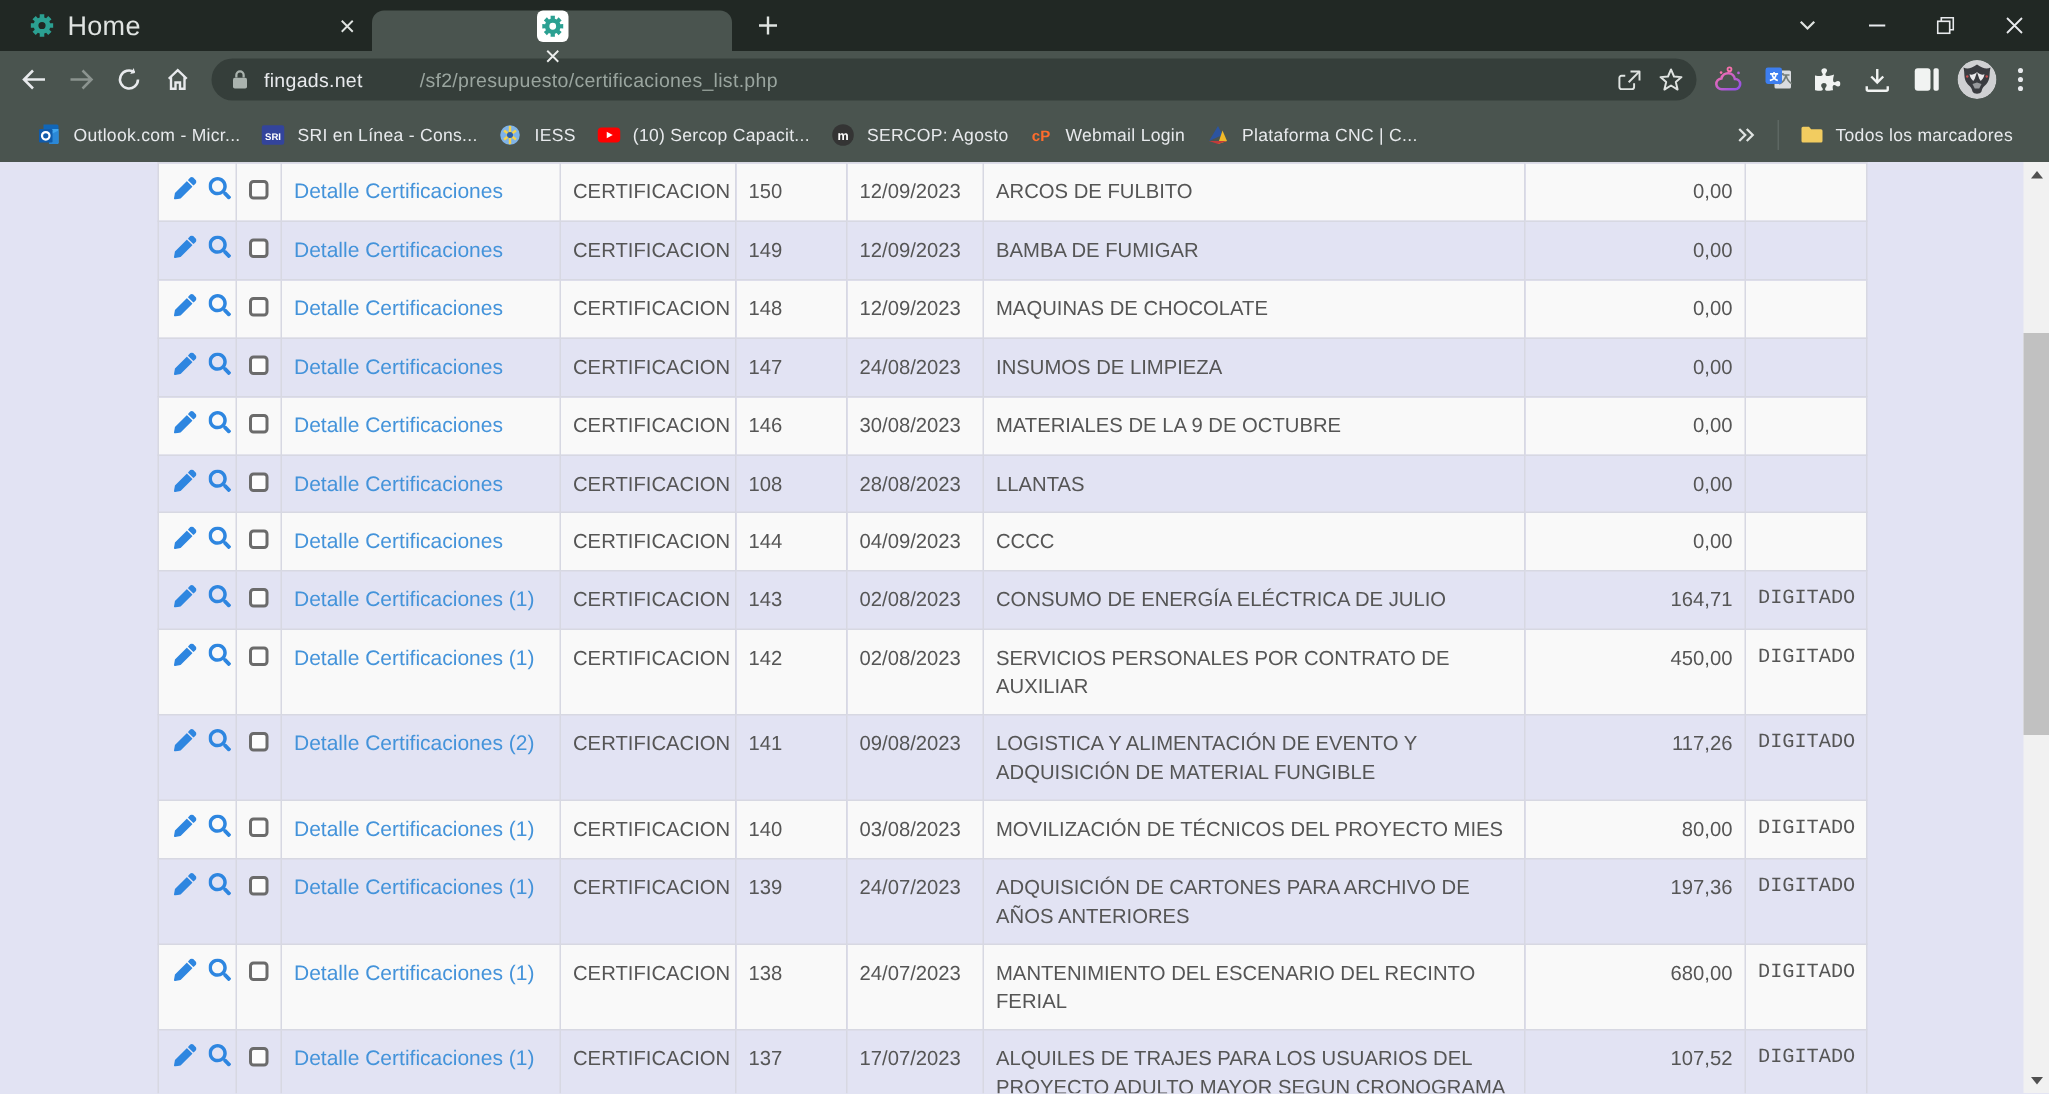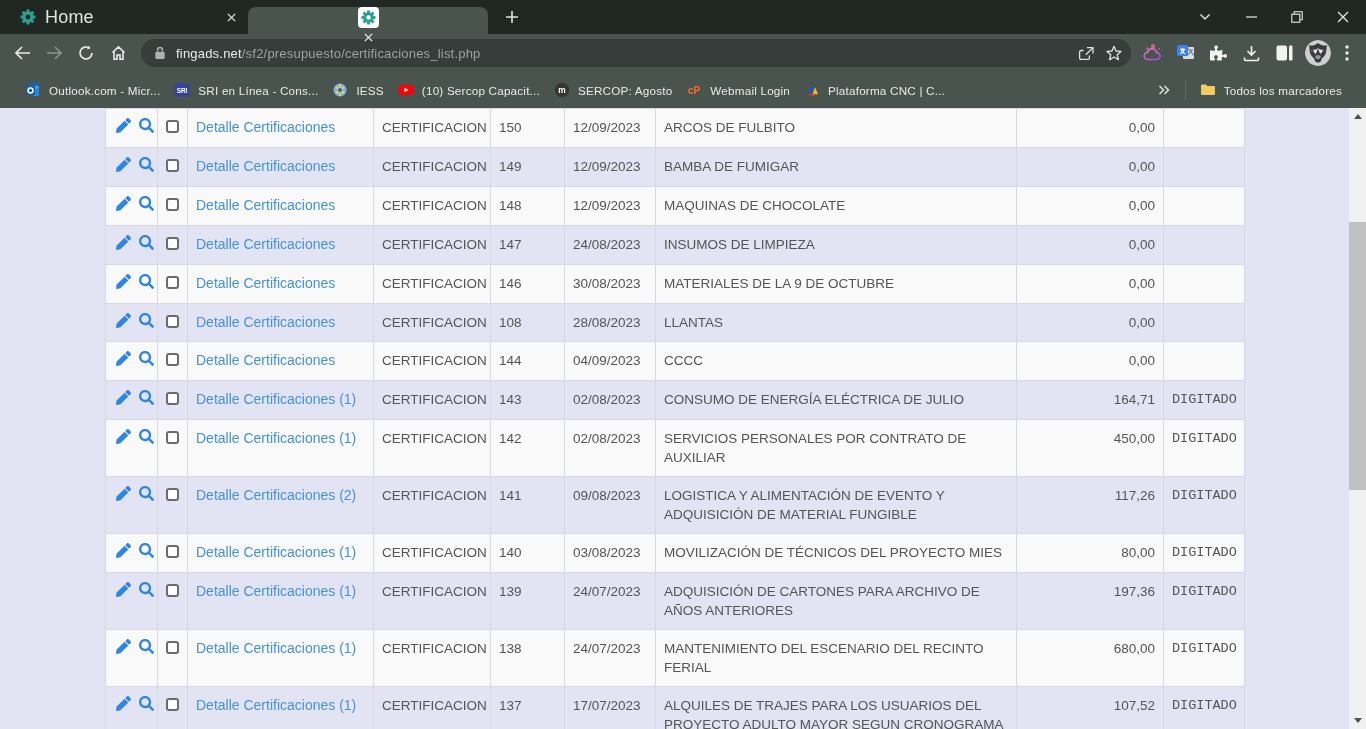--- a/index.html
+++ b/index.html
@@ -20,21 +20,21 @@
   .tab-close svg { display: block; }
   .newtab-btn { width: 28px; height: 28px; margin: 0 0 3px 10px; display: flex; align-items: center; justify-content: center; border-radius: 50%; }
   .win-controls { position: absolute; right: 0; top: 0; height: 33px; display: flex; }
   .win-btn { width: 46px; height: 33px; display: flex; align-items: center; justify-content: center; }
 
   .toolbar { height: 38px; background: #4a544f; display: flex; align-items: center; padding: 0 6px 0 8px; }
   .nav-btn { width: 28px; height: 28px; margin-right: 4px; display: flex; align-items: center; justify-content: center; border-radius: 50%; flex: 0 0 28px; }
   .omnibox { flex: 1 1 auto; height: 28px; margin-left: 5px; margin-right: 5px; background: #353e3a; border-radius: 14px; display: flex; align-items: center; padding: 0 3px 0 13px; min-width: 0; }
   .lock-icon { flex: 0 0 12px; margin-right: 10px; }
   .url-text { font-size: 13px; color: #e8eaed; white-space: nowrap; overflow: hidden; letter-spacing: .2px; }
-  .url-text .url-path { color: #9aa59f; }
+  .url-text .url-path { color: #9aa59f; padding-left: 38px; }
   .omni-spacer { flex: 1 1 auto; }
   .omni-btn { width: 28px; height: 28px; display: flex; align-items: center; justify-content: center; flex: 0 0 28px; border-radius: 50%; }
   .tb-right { display: flex; align-items: center; flex: 0 0 auto; }
   .tb-btn { width: 33px; height: 28px; display: flex; align-items: center; justify-content: center; flex: 0 0 33px; }
   .avatar { width: 26px; height: 26px; border-radius: 50%; overflow: hidden; }
 
   .bookmarksbar { height: 36px; background: #4a544f; display: flex; align-items: center; padding-left: 18px; }
   .bm-item { display: flex; align-items: center; height: 28px; padding: 0 7px; border-radius: 6px; flex: 0 0 auto; }
   .bm-icon { width: 16px; height: 16px; flex: 0 0 16px; }
   .bm-label { font-size: 11.7px; color: #e8eaed; margin-left: 8px; white-space: nowrap; letter-spacing: .2px; }

